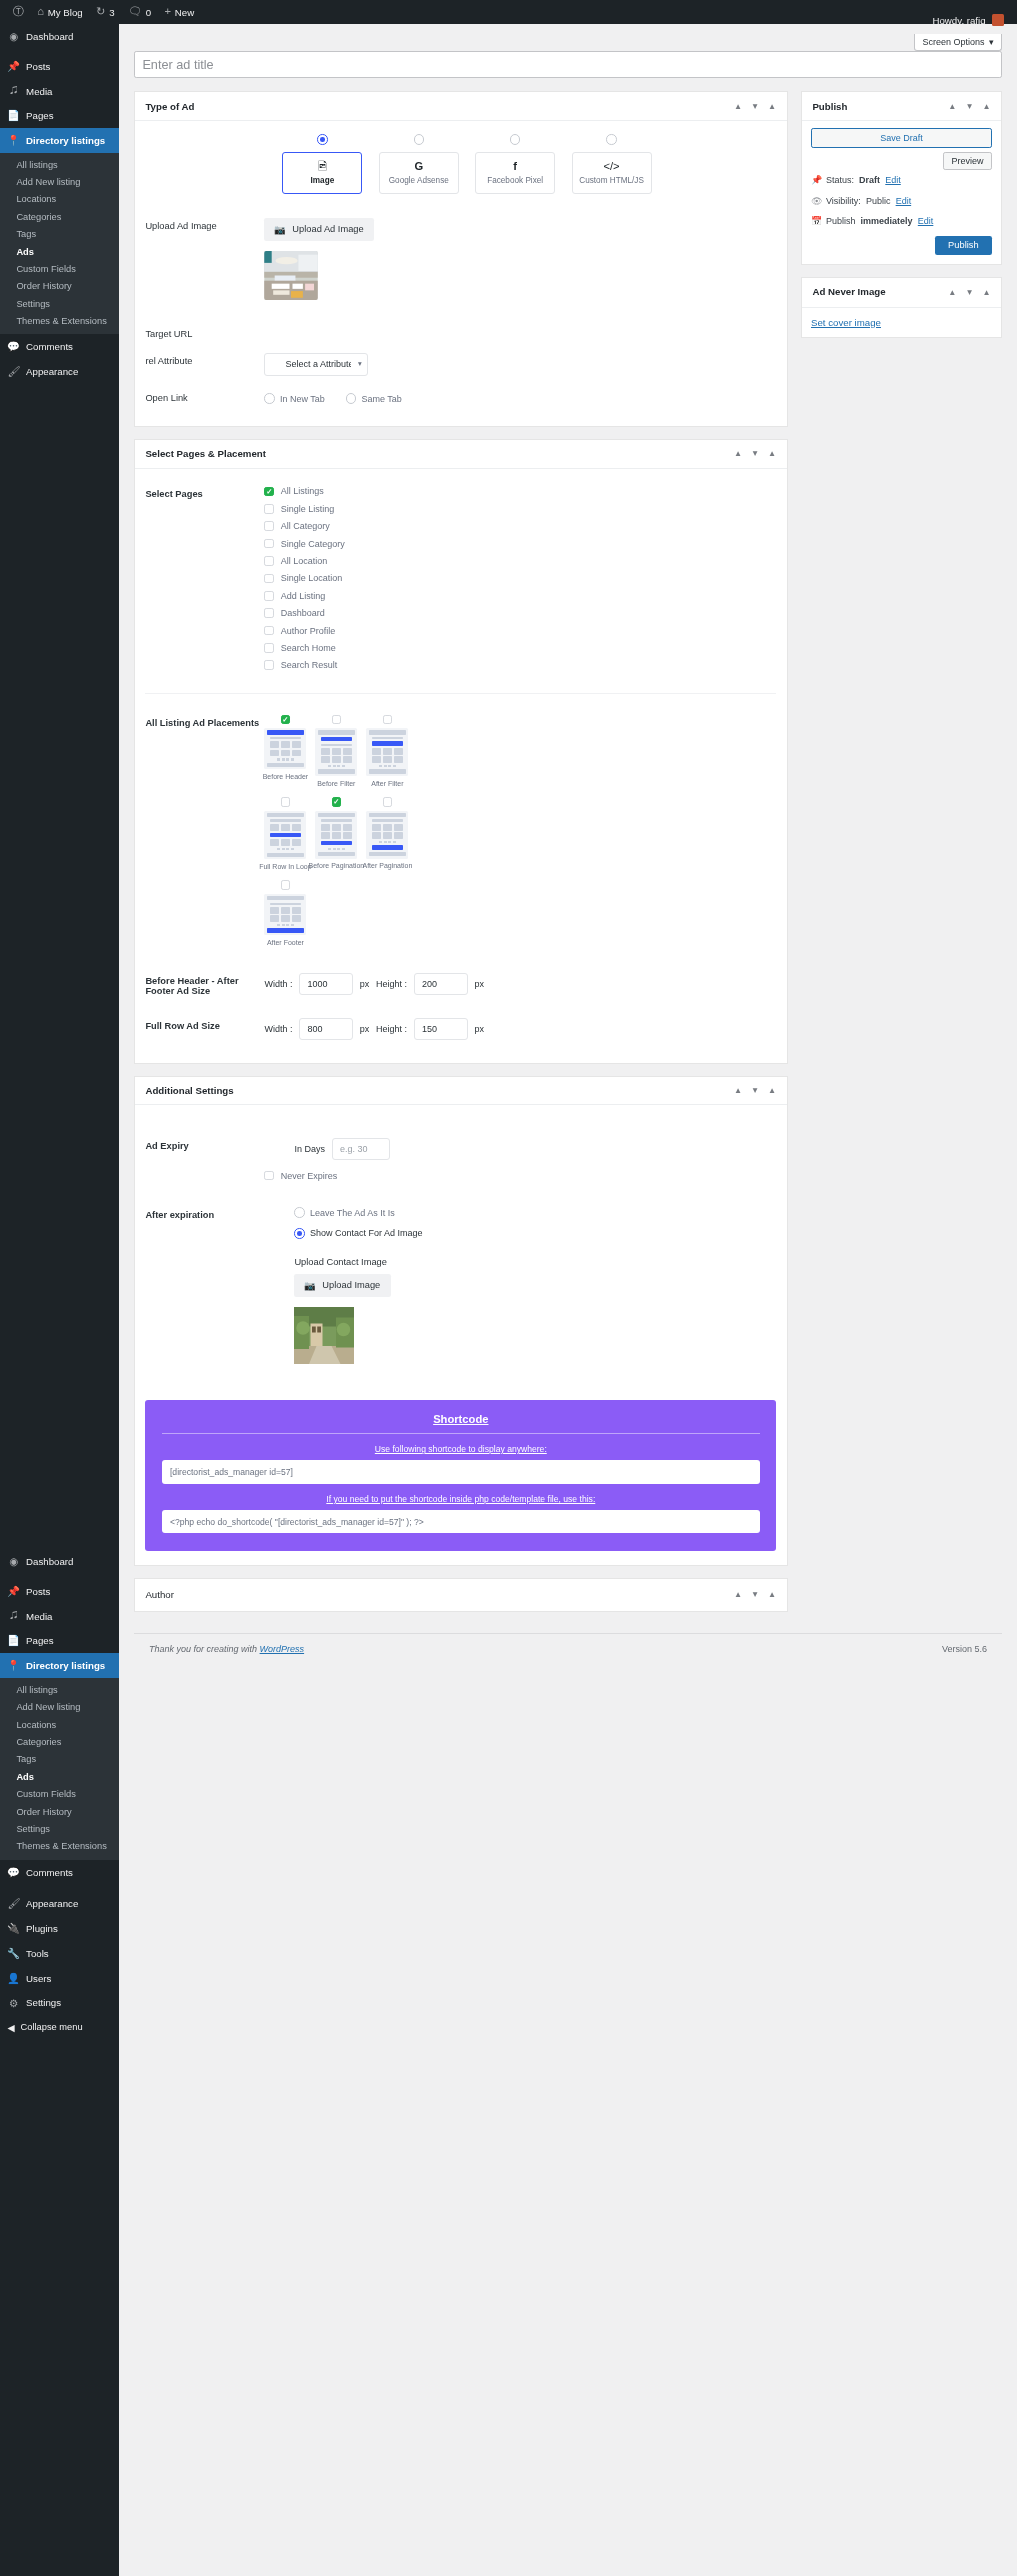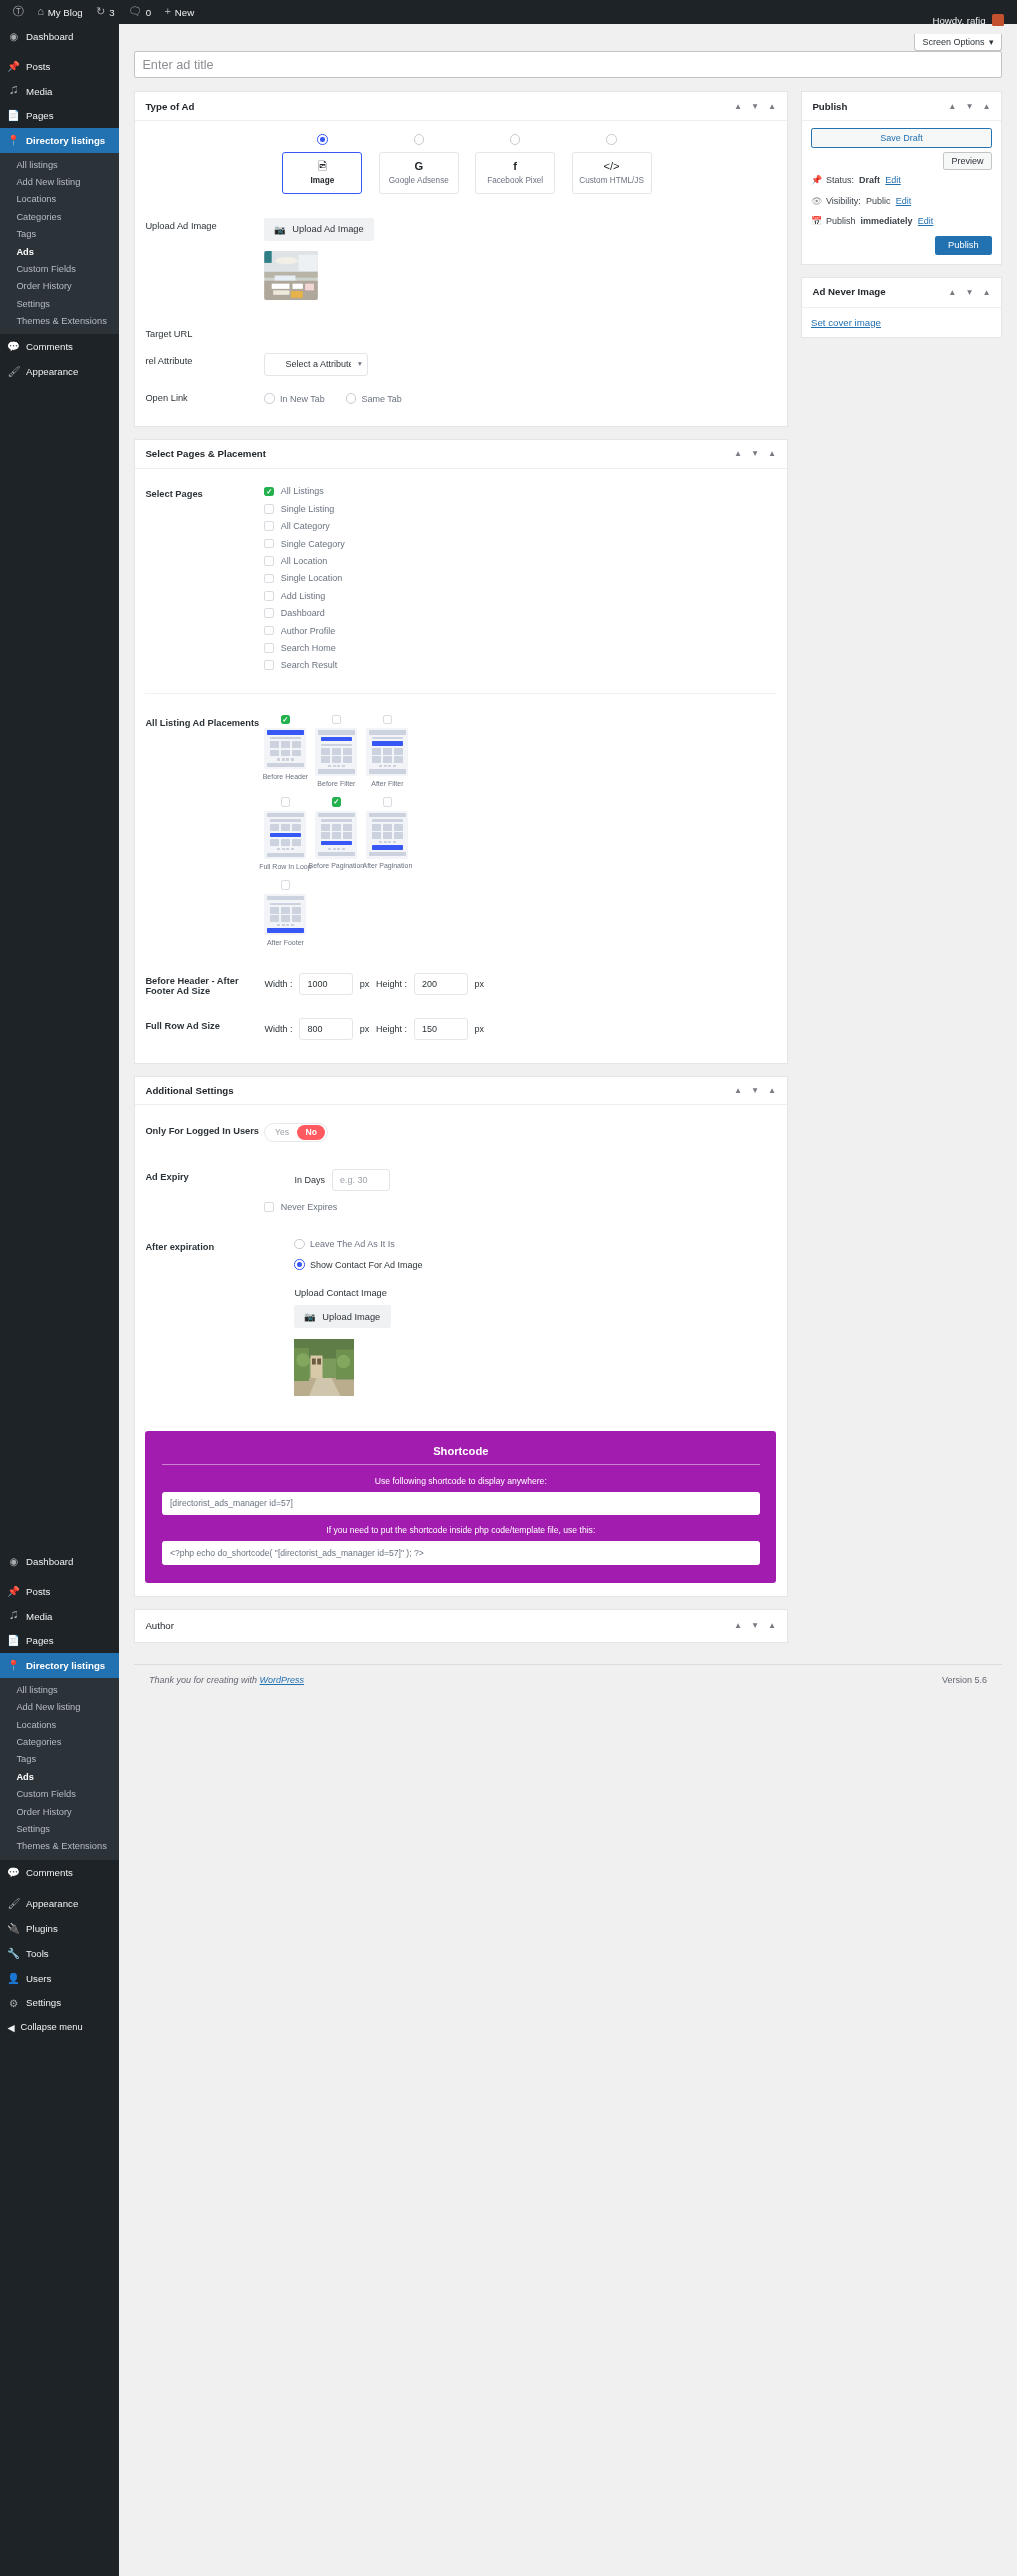--- a/index.html
+++ b/index.html
@@ -149,22 +149,22 @@
 
   .toggle {
     display: inline-flex; align-items: center; background: #fff;
     border: 0.7px solid #e6e8eb; border-radius: 10.4px; padding: 1.5px; height: 19.4px;
   }
   .toggle span { padding: 0 8.2px; line-height: 15px; font-size: 8.6px; border-radius: 9px; color: #9aa0a6; }
   .toggle span.act { background: #ff5a5f; color: #fff; font-weight: 600; }
 
   
   .shortcode {
-    background: #a21caf; border-radius: 3px; padding: 13.4px 16.4px 18px 16.4px;
-    margin: 13.4px 10.4px; color: #fff;
+    background: #8b5cf6; border-radius: 3px; padding: 13.4px 16.4px 18px 16.4px;
+    margin: 13.4px 10.4px; color: #fff; text-decoration: underline;
   }
   .sc-title { text-align: center; font-size: 11.2px; font-weight: 600; padding-bottom: 7.4px; border-bottom: 0.7px solid rgba(255,255,255,.45); }
   .sc-desc { text-align: center; font-size: 8.6px; margin: 10.4px 0 6px 0; }
   .sc-input {
     width: 100%; background: #fff; border: 0; border-radius: 3px;
     padding: 6.7px 8.2px; font-size: 8.6px; color: #6b7280; outline: none;
   }
 
   
   .pub-body { padding: 7.4px 9px 9px 9px; }
@@ -738,29 +738,20 @@
         <div class="box">
           <div class="box-head">
             <h2>Additional Settings</h2>
             <div class="handles">
               <span>▲</span>
               <span>▼</span>
               <span>▲</span>
             </div>
           </div>
           <div class="box-body">
-            <div class="field-row" style="padding-top:4.5px">
-              <div class="field-label b">Only For Logged In Users</div>
-              <div class="field-ctl">
-                <div class="toggle">
-                  <span>Yes</span>
-                  <span class="act">No</span>
-                </div>
-              </div>
-            </div>
 
             <div class="field-row" style="padding-top:19.4px">
               <div class="field-label b">Ad Expiry</div>
               <div class="field-ctl">
                 <div class="sz-row" style="padding-left:30px">
                   <span class="lbl">In Days</span>
                   <input class="inp" style="width: 58px;" value="" placeholder="e.g. 30">
                 </div>
                 <label class="chk-row" style="margin-top:10.4px">
                   <span class="cbx"></span>

